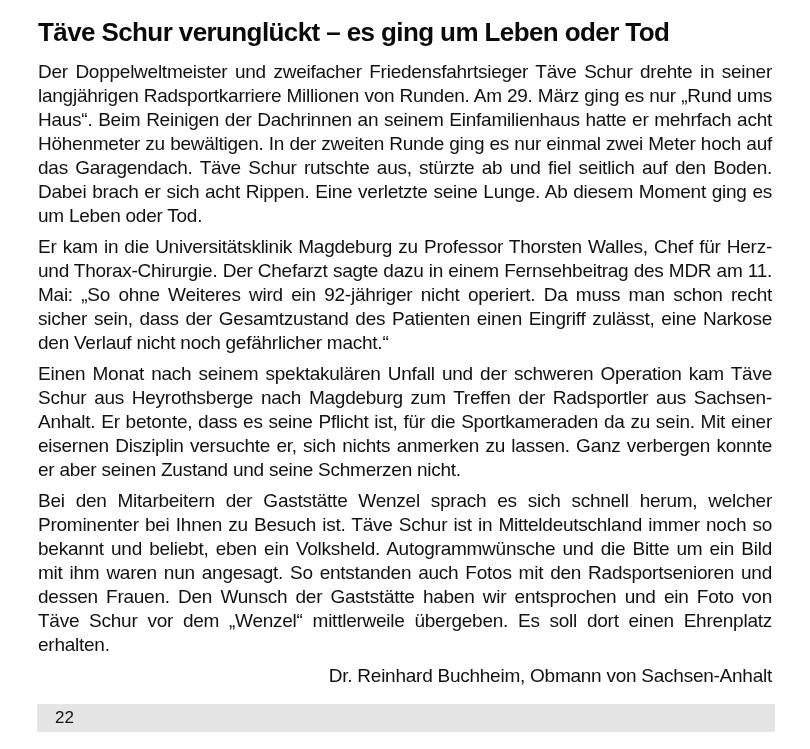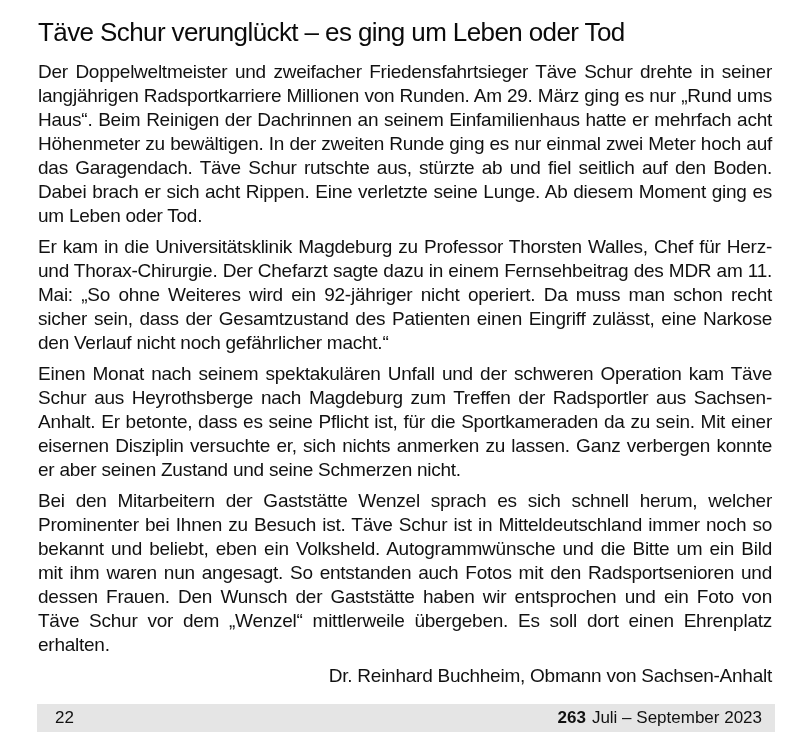--- a/index.html
+++ b/index.html
@@ -17,21 +17,21 @@
     overflow: hidden;
   }
   .content {
     position: absolute;
     left: 38px;
     top: 17px;
     width: 734px;
   }
   .title {
     font-size: 26px;
-    font-weight: 400;
+    font-weight: 700;
     letter-spacing: -0.6px;
     margin: 0 0 12px 0;
     white-space: nowrap;
     color: #0b0b0b;
   }
   .para {
     font-size: 19px;
     line-height: 24px;
     letter-spacing: -0.25px;
     text-align: justify;
@@ -47,21 +47,20 @@
   .footer {
     position: absolute;
     left: 37px;
     top: 704px;
     width: 738px;
     height: 28px;
     box-sizing: border-box;
     background: #e5e5e5;
     display: flex;
     align-items: center;
-    justify-content: space-between;
     padding: 0 13px 0 18px;
     font-size: 17px;
   }
   .issue-number {
     font-weight: 700;
   }
   .issue-period {
     margin-left: 0.35em;
   }
 </style>
@@ -73,17 +72,14 @@
     <h1 class="title">Täve Schur verunglückt – es ging um Leben oder Tod</h1>
     <p class="para">Der Doppelweltmeister und zweifacher Friedensfahrtsieger Täve Schur drehte in seiner langjährigen Radsportkarriere Millionen von Runden. Am 29. März ging es nur „Rund ums Haus“. Beim Reinigen der Dachrinnen an seinem Einfamilienhaus hatte er mehrfach acht Höhenmeter zu bewältigen. In der zweiten Runde ging es nur einmal zwei Meter hoch auf das Garagendach. Täve Schur rutschte aus, stürzte ab und fiel seitlich auf den Boden. Dabei brach er sich acht Rippen. Eine verletzte seine Lunge. Ab diesem Moment ging es um Leben oder Tod.</p>
     <p class="para">Er kam in die Universitätsklinik Magdeburg zu Professor Thorsten Walles, Chef für Herz- und Thorax-Chirurgie. Der Chefarzt sagte dazu in einem Fernsehbeitrag des MDR am 11. Mai: „So ohne Weiteres wird ein 92-jähriger nicht operiert. Da muss man schon recht sicher sein, dass der Gesamtzustand des Patienten einen Eingriff zulässt, eine Narkose den Verlauf nicht noch gefährlicher macht.“</p>
     <p class="para">Einen Monat nach seinem spektakulären Unfall und der schweren Operation kam Täve Schur aus Heyrothsberge nach Magdeburg zum Treffen der Radsportler aus Sachsen-Anhalt. Er betonte, dass es seine Pflicht ist, für die Sportkameraden da zu sein. Mit einer eisernen Disziplin versuchte er, sich nichts anmerken zu lassen. Ganz verbergen konnte er aber seinen Zustand und seine Schmerzen nicht.</p>
     <p class="para">Bei den Mitarbeitern der Gaststätte Wenzel sprach es sich schnell herum, welcher Prominenter bei Ihnen zu Besuch ist. Täve Schur ist in Mitteldeutschland immer noch so bekannt und beliebt, eben ein Volksheld. Autogrammwünsche und die Bitte um ein Bild mit ihm waren nun angesagt. So entstanden auch Fotos mit den Radsportsenioren und dessen Frauen. Den Wunsch der Gaststätte haben wir entsprochen und ein Foto von Täve Schur vor dem „Wenzel“ mittlerweile übergeben. Es soll dort einen Ehrenplatz erhalten.</p>
     <p class="byline">Dr. Reinhard Buchheim, Obmann von Sachsen-Anhalt</p>
   </div>
 
   <div class="footer">
     <span>22</span>
-    <span>
-      <span class="issue-number">263</span><span class="issue-period">Juli – September 2023</span>
-    </span>
   </div>
 </div>
 
 </body></html>

